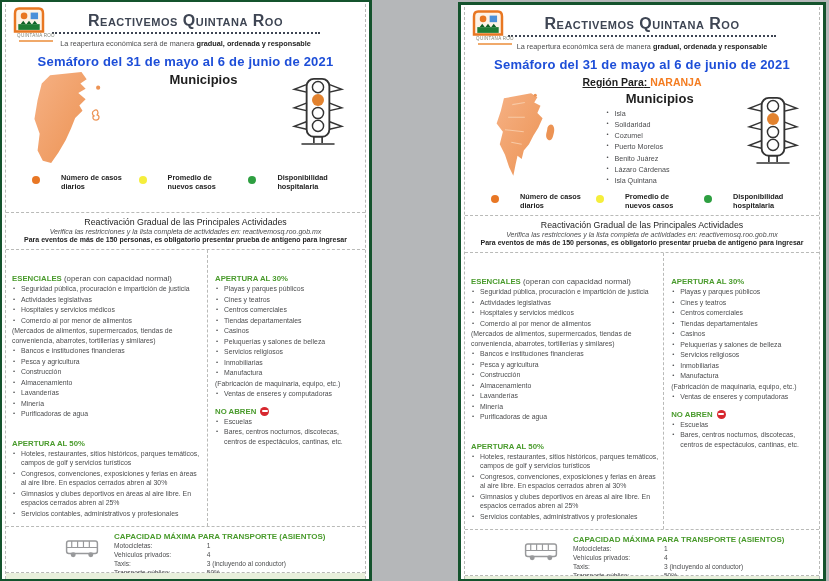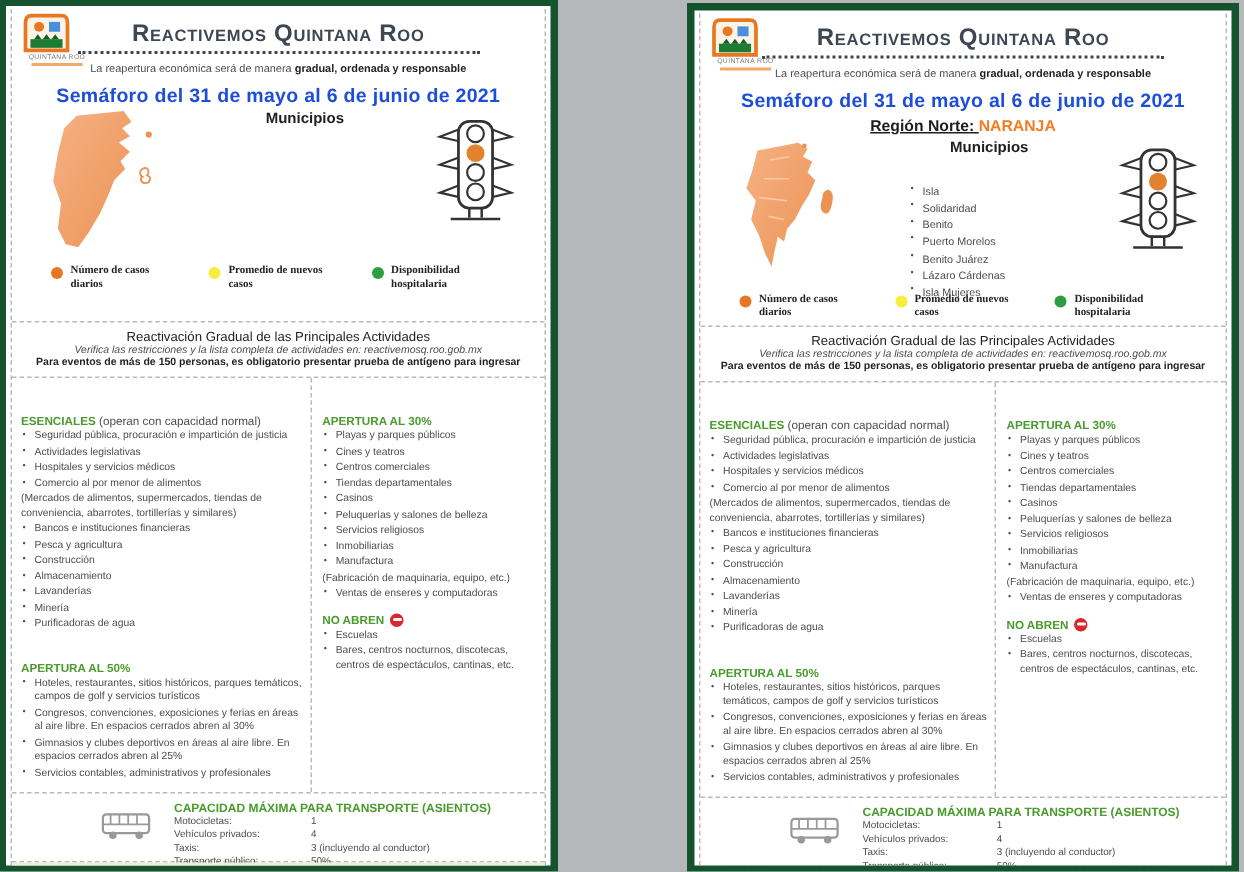--- a/index.html
+++ b/index.html
@@ -4,21 +4,21 @@
 <style>
   html,body{margin:0;padding:0;}
   body{
     width:829px;height:581px;position:relative;overflow:hidden;
     background:#b5b7b9;
     font-family:"Liberation Sans", sans-serif;
     color:#58595B;
     -webkit-font-smoothing:antialiased;
   }
   .page{
-    position:absolute;background:#fff;border:5px solid #14532d;
+    position:absolute;background:#fff;border:3px solid #14532d;
     box-sizing:border-box;overflow:hidden;
   }
   #page-sur{left:-1px;top:-1px;width:373px;height:583px;}
   #page-norte{left:458px;top:2px;width:368px;height:580px;}
   .content{
     position:absolute;inset:2px 3px 0 3px;
     border-left:1px dashed #b9bab8;border-right:1px dashed #b9bab8;
     box-sizing:border-box;
   }
   .sect{box-sizing:border-box;border-bottom:1px dashed #b9bab8;position:relative;}
@@ -41,29 +41,29 @@
   .subtitle b{color:#232323;}
   .semaforo{text-align:center;font-size:13px;font-weight:bold;color:#1d4ed8;margin-top:6px;letter-spacing:.2px;}
   .region{text-align:center;font-size:10.5px;font-weight:bold;margin-top:4px;color:#1e1e1e;}
   .region .rlabel{text-decoration:underline;}
   .region .rvalue{color:#F47C20;}
 
   
   .midrow{display:grid;grid-template-columns:36% 38% 26%;margin-top:2px;height:96px;}
   .map-wrap{display:flex;justify-content:center;align-items:flex-start;}
   .muni{padding-top:1px;}
-  .muni-title{font-size:10px;font-weight:bold;color:#1e1e1e;text-align:center;margin-bottom:18px;}
+  .muni-title{font-size:13px;font-weight:bold;color:#1e1e1e;text-align:center;margin-bottom:2px;}
   .muni ul{margin:0;padding:0 0 0 14px;list-style:none;}
   .muni li{font-size:7.2px;color:#4c4d4f;line-height:1.55;position:relative;padding-left:8px;}
   .muni li::before{content:"•";position:absolute;left:0;top:0;font-size:6px;color:#4c4d4f;}
   .light-wrap{display:flex;justify-content:center;align-items:flex-start;padding-top:4px;}
 
   
   .legend{display:grid;grid-template-columns:33% 34% 33%;padding:6px 10px 0 26px;}
-  .legend-item{display:flex;align-items:flex-start;gap:5px;font-family:Liberation Serif, serif;}
+  .legend-item{display:flex;align-items:flex-start;gap:21px;}
   .legend-dot{width:8px;height:8px;border-radius:50%;margin-top:3px;flex:0 0 auto;}
   .legend-label{font-size:7.3px;font-weight:bold;color:#232323;line-height:1.3;max-width:70px;}
 
   
   .react-title{font-size:8.8px;font-weight:normal;color:#1e1e1e;}
   .react-line1{font-size:7px;font-style:italic;color:#4c4d4f;margin-top:1px;}
   .react-line2{font-size:7px;font-weight:bold;color:#232323;margin-top:1px;}
 
   
   .cols{display:grid;grid-template-columns:56% 44%;height:100%;}
@@ -274,21 +274,21 @@
           <rect x="7" y="22" width="26" height="7" fill="#1E7B34"></rect>
           <path d="M10,22 l3,-4 l3,4 z M17,22 l3,-4 l3,4 z M24,22 l3,-4 l3,4 z" fill="#0f5f26"></path>
         </svg>
         <div class="logo-caption">QUINTANA ROO</div>
         <div class="logo-bar"></div>
       </div>
       <div class="brand">Reactivemos Quintana Roo</div>
       <div class="dotline"></div>
       <div class="subtitle"><span>La reapertura económica será de manera </span><b>gradual, ordenada y responsable</b></div>
       <div class="semaforo">Semáforo del 31 de mayo al 6 de junio de 2021</div>
-      <div class="region"><span class="rlabel">Región Norte</span><span class="rlabel">: </span><span class="rvalue">NARANJA</span></div>
+      <div class="region"><span class="rlabel">Región Para</span><span class="rlabel">: </span><span class="rvalue">NARANJA</span></div>
 
       <div class="midrow">
         <div class="map-wrap">
           <svg width="110" height="94" viewBox="0 0 100 90">
             <defs>
                 <linearGradient id="gnor" x1="0" y1="0" x2="1" y2="1">
               <stop offset="0" stop-color="#f6b184"></stop>
                   <stop offset="1" stop-color="#ec9354"></stop>
             </linearGradient>
               </defs>
@@ -297,25 +297,25 @@
             <path d="M69,34 c3,-3 6,1 5,6 c-1,5 -2,9 -5,8 c-3,-1 -3,-5 -2,-8 c1,-3 0,-4 2,-6 z" fill="#ec9354"></path>
             <circle cx="56" cy="5" r="1.5" fill="#ec9354"></circle>
           </svg>
         </div>
         <div class="muni">
           <div class="muni-title">Municipios</div>
           <ul>
 
           <li>Isla</li>
               <li>Solidaridad</li>
-              <li>Benito</li>
+              <li>Cozumel</li>
               <li>Puerto Morelos</li>
               <li>Benito Juárez</li>
               <li>Lázaro Cárdenas</li>
-              <li>Isla Mujeres</li>
+              <li>Isla Quintana</li>
             </ul>
         </div>
         <div class="light-wrap">
           <svg width="62" height="76" viewBox="0 0 60 72">
             <path d="M20,8 L7,13 L20,16 Z M20,26 L7,31 L20,34 Z M20,44 L7,49 L20,52 Z" fill="#fff" stroke="#333" stroke-width="1.4"></path>
             <path d="M40,8 L53,13 L40,16 Z M40,26 L53,31 L40,34 Z M40,44 L53,49 L40,52 Z" fill="#fff" stroke="#333" stroke-width="1.4"></path>
             <rect x="19" y="3" width="22" height="56" rx="7" fill="#fff" stroke="#333" stroke-width="1.8"></rect>
             <circle cx="30" cy="11" r="5.4" fill="#fff" stroke="#333" stroke-width="1.4"></circle>
             <circle cx="30" cy="23.5" r="5.8" fill="#E2822E"></circle>
             <circle cx="30" cy="36" r="5.4" fill="#fff" stroke="#333" stroke-width="1.4"></circle>

